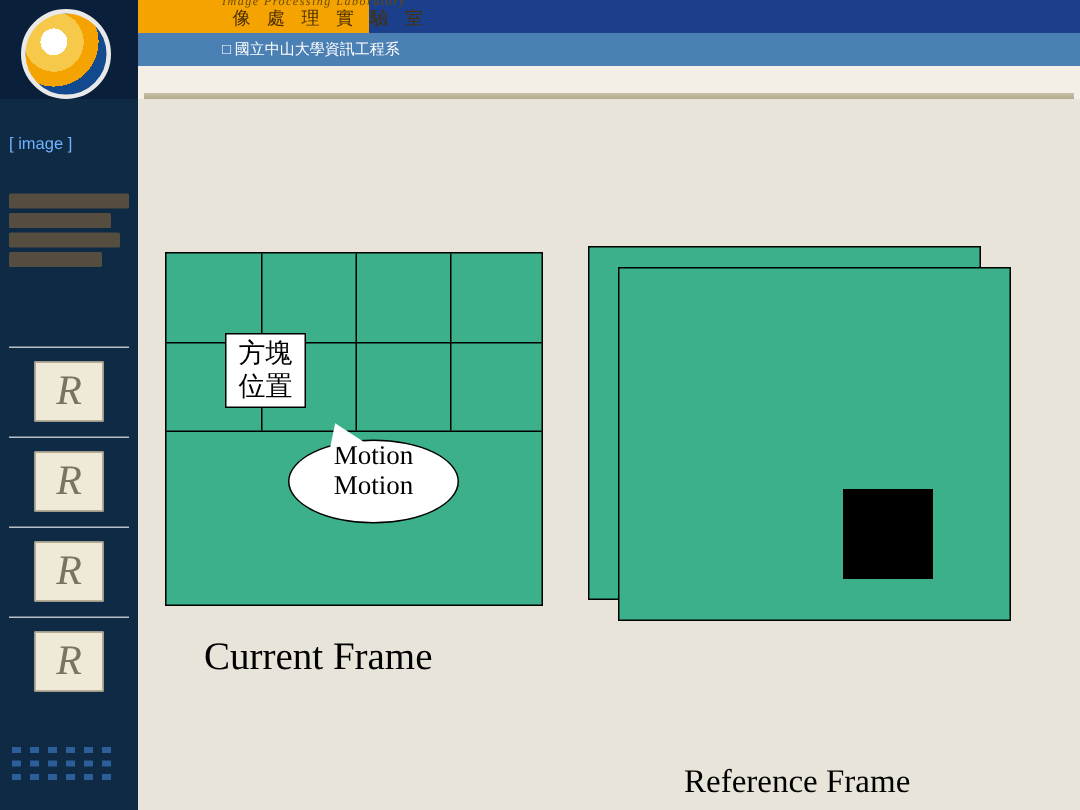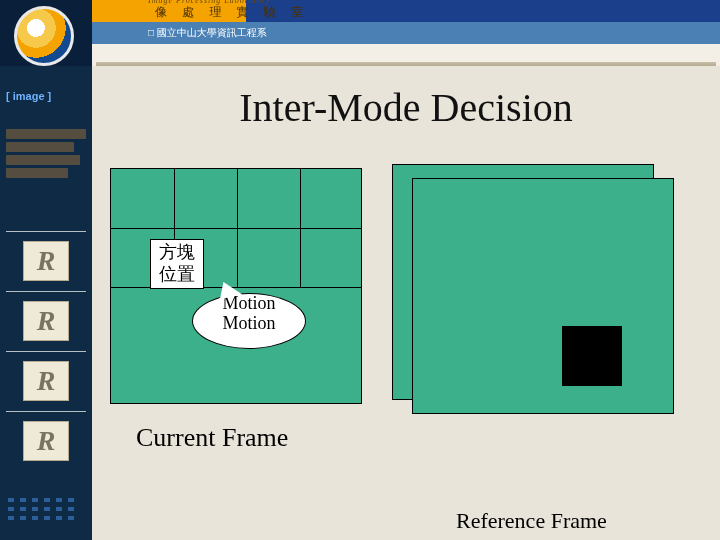--- a/index.html
+++ b/index.html
@@ -1,29 +1,29 @@
 <!DOCTYPE html>
 <html><head>
   <meta charset="utf-8">
   <style>
     * { margin: 0; padding: 0; box-sizing: border-box; }
     body { width: 720px; height: 540px; font-family: "Times New Roman", serif; background: #000; overflow: hidden; position: relative; }
 
     
     .top-banner { position: absolute; top: 0; left: 0; width: 720px; height: 44px; background: linear-gradient(90deg, #0a1f3a 0 92px, #f5a300 92px 246px, #1b3f8b 246px 720px); padding-left: 23px; }
     .top-banner .logo-circle { position: absolute; top: 6px; left: 14px; width: 60px; height: 60px; border-radius: 50%; background: radial-gradient(circle at 35% 35%, #fff 0 18%, #f6c94b 18% 40%, #f5a300 40% 60%, #134a8f 60% 100%); border: 3px solid #e9e9e9; z-index: 3; }
-    .top-banner .lab-ch { position: absolute; top: 4px; left: 155px; font-size: 12px; color: #4a3000; font-family: Liberation Mono, monospace; letter-spacing: 4px; }
+    .top-banner .lab-ch { position: absolute; top: 4px; left: 155px; font-size: 12px; color: #4a3000; font-family: Liberation Serif, serif; letter-spacing: 4px; }
     .top-banner .lab-en { position: absolute; top: -4px; left: 148px; font-size: 8px; color: #6a4a00; font-style: italic; letter-spacing: 1px; }
     .top-banner .stripe { position: absolute; top: 22px; left: 92px; height: 22px; background: #4b80b4; width: 628px; }
-    .top-banner .stripe-mark { position: absolute; top: 26px; left: 148px; color: #fff; font-size: 10px; font-family: Liberation Sans, sans-serif; }
+    .top-banner .stripe-mark { position: absolute; top: 26px; left: 148px; color: #fff; font-size: 10px; font-family: Liberation Serif, serif; }
     .banner-under { position: absolute; top: 44px; left: 0; width: 720px; height: 22px; background: linear-gradient(90deg, #0a1f3a 0 92px, #f3efe7 92px 720px); }
     .banner-under::after { content:""; position:absolute; top:18px; left:96px; width:620px; height:4px; background: linear-gradient(#c8bfa8,#b5ab90); }
 
     
-    .sidebar { position: absolute; top: 66px; left: 0; width: 92px; height: 474px; background: #0e2a44; font-weight: bold; }
+    .sidebar { position: absolute; top: 66px; left: 0; width: 92px; height: 474px; background: #0e2a44; }
     .sidebar .tag { position: absolute; top: 24px; left: 6px; color: #6fb3ff; font-size: 11px; font-family: Verdana, sans-serif; }
     .sidebar .menu { position: absolute; top: 60px; left: 6px; width: 80px; }
     .sidebar .menu div { height: 10px; margin: 3px 0; background: rgba(170,120,60,.45); border-radius: 1px; }
     .sidebar .menu div:nth-child(2){ width: 68px;} .sidebar .menu div:nth-child(3){ width:74px;} .sidebar .menu div:nth-child(4){ width:62px;}
 
     .sidebar .icon-cell { position: absolute; left: 0; width: 92px; height: 60px; display: flex; align-items: center; justify-content: center; }
     .sidebar .icon-cell.i1 { top: 165px; } .sidebar .icon-cell.i2 { top: 225px; } .sidebar .icon-cell.i3 { top: 285px; } .sidebar .icon-cell.i4 { top: 345px; }
     .sidebar .icon-cell::before { content:""; position:absolute; top:0; left:6px; width:80px; height:1px; background:#fff; opacity:.7; }
     .sidebar .icon-cell span { width: 46px; height: 40px; background: #efe9d8; display:flex; align-items:center; justify-content:center; font-family: Georgia, serif; font-size: 28px; font-style: italic; color: #7a7262; border: 1px solid #b7ac91; }
     .sidebar .dots { position: absolute; bottom: 18px; left: 8px; display: grid; grid-template-columns: repeat(6, 8px); grid-template-rows: repeat(3, 6px); gap: 3px 4px; }
@@ -41,21 +41,21 @@
     
     .current::before { content:""; position:absolute; background:
         linear-gradient(#000,#000) 63px 0 /1.2px 118px no-repeat,
         linear-gradient(#000,#000) 126px 0 /1.2px 118px no-repeat,
         linear-gradient(#000,#000) 189px 0 /1.2px 118px no-repeat,
         linear-gradient(#000,#000) 0 59px /252px 1.2px no-repeat,
         linear-gradient(#000,#000) 0 118px /252px 1.2px no-repeat;
       inset:0;
     }
 
-    .block-label { position: absolute; top: 173px; left: 58px; width: 54px; height: 50px; background: #fff; border: 1.5px solid #000; display: flex; flex-direction: column; align-items: center; justify-content: center; font-size: 18px; line-height: 1.2; font-family: "SimSun","PMingLiU",serif; }
+    .block-label { position: absolute; top: 156px; left: 58px; width: 54px; height: 50px; background: #fff; border: 1.5px solid #000; display: flex; flex-direction: column; align-items: center; justify-content: center; font-size: 18px; line-height: 1.2; font-family: "SimSun","PMingLiU",serif; }
 
     
     .mv { position: absolute; top: 227px; left: 100px; }
     .mv .bubble { width: 114px; height: 56px; border: 1.5px solid #000; border-radius: 50%; background: #fff; display: flex; align-items: flex-start; justify-content: center; text-align: center; font-size: 18px; line-height: 1.1; }
     .mv .tail { position: absolute; top: -12px; left: 26px; width: 0; height: 0; border-left: 7px solid transparent; border-right: 16px solid transparent; border-bottom: 16px solid #fff; transform: rotate(-12deg); }
     .mv .tail-border { position: absolute; top: -14px; left: 24px; width: 0; height: 0; border-left: 8px solid transparent; border-right: 18px solid transparent; border-bottom: 18px solid #000; transform: rotate(-12deg); z-index: -1; }
 
     .black-box { position: absolute; top: 260px; left: 470px; width: 60px; height: 60px; background: #000; }
 
     .cap-left { position: absolute; top: 357px; left: 44px; font-size: 26px; }
@@ -109,21 +109,20 @@
       <i></i>
       <i></i>
       <i></i>
       <i></i>
       <i></i>
       <i></i>
     </div>
 </div>
 
 <div class="slide">
-  <div class="title">Inter-Mode Decision</div>
 
   <div class="frame ref-back"></div>
   <div class="frame ref-front"></div>
   <div class="black-box"></div>
 
   <div class="frame current"></div>
 
   <div class="block-label">
     <span>方塊</span>
     <span>位置</span>

